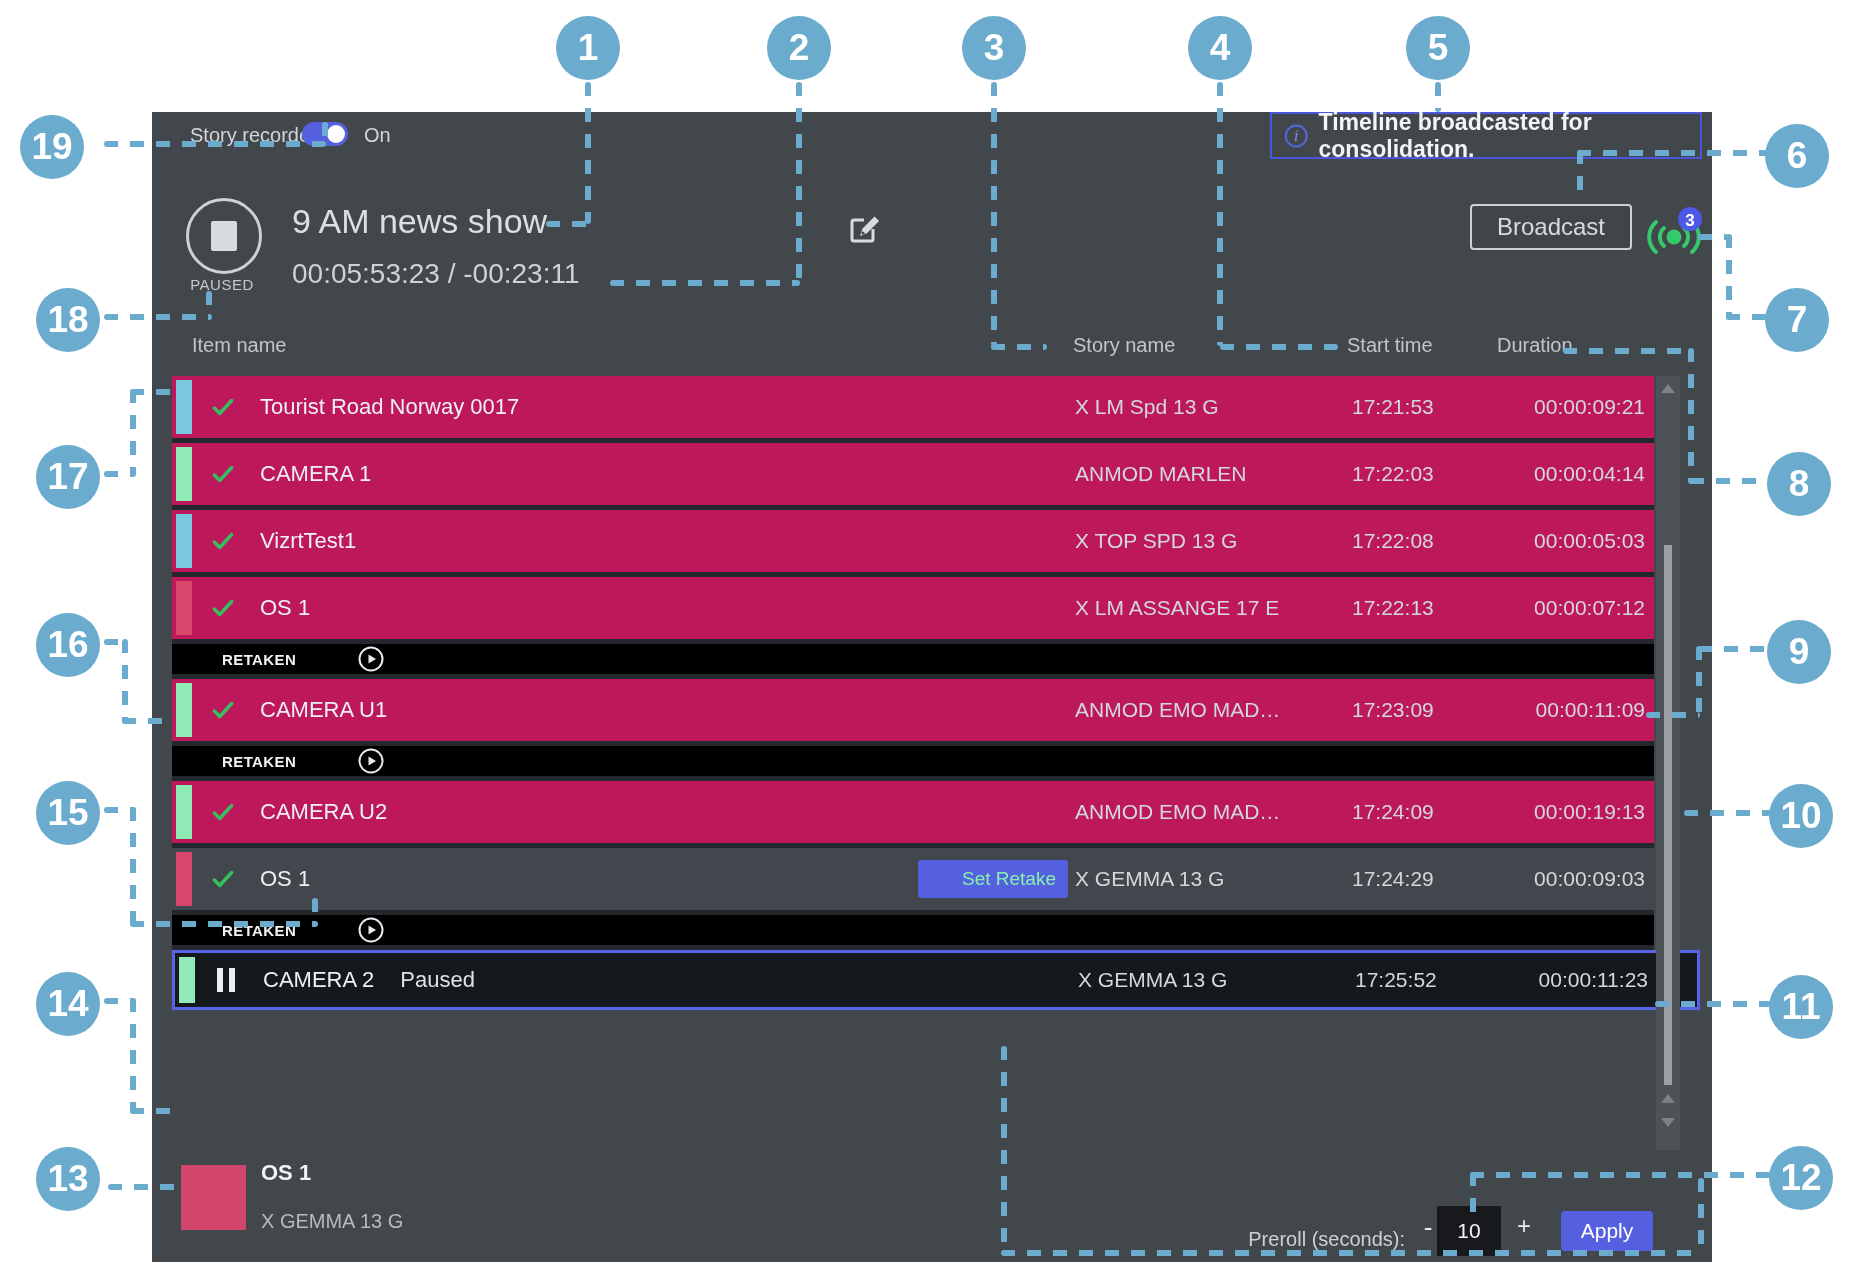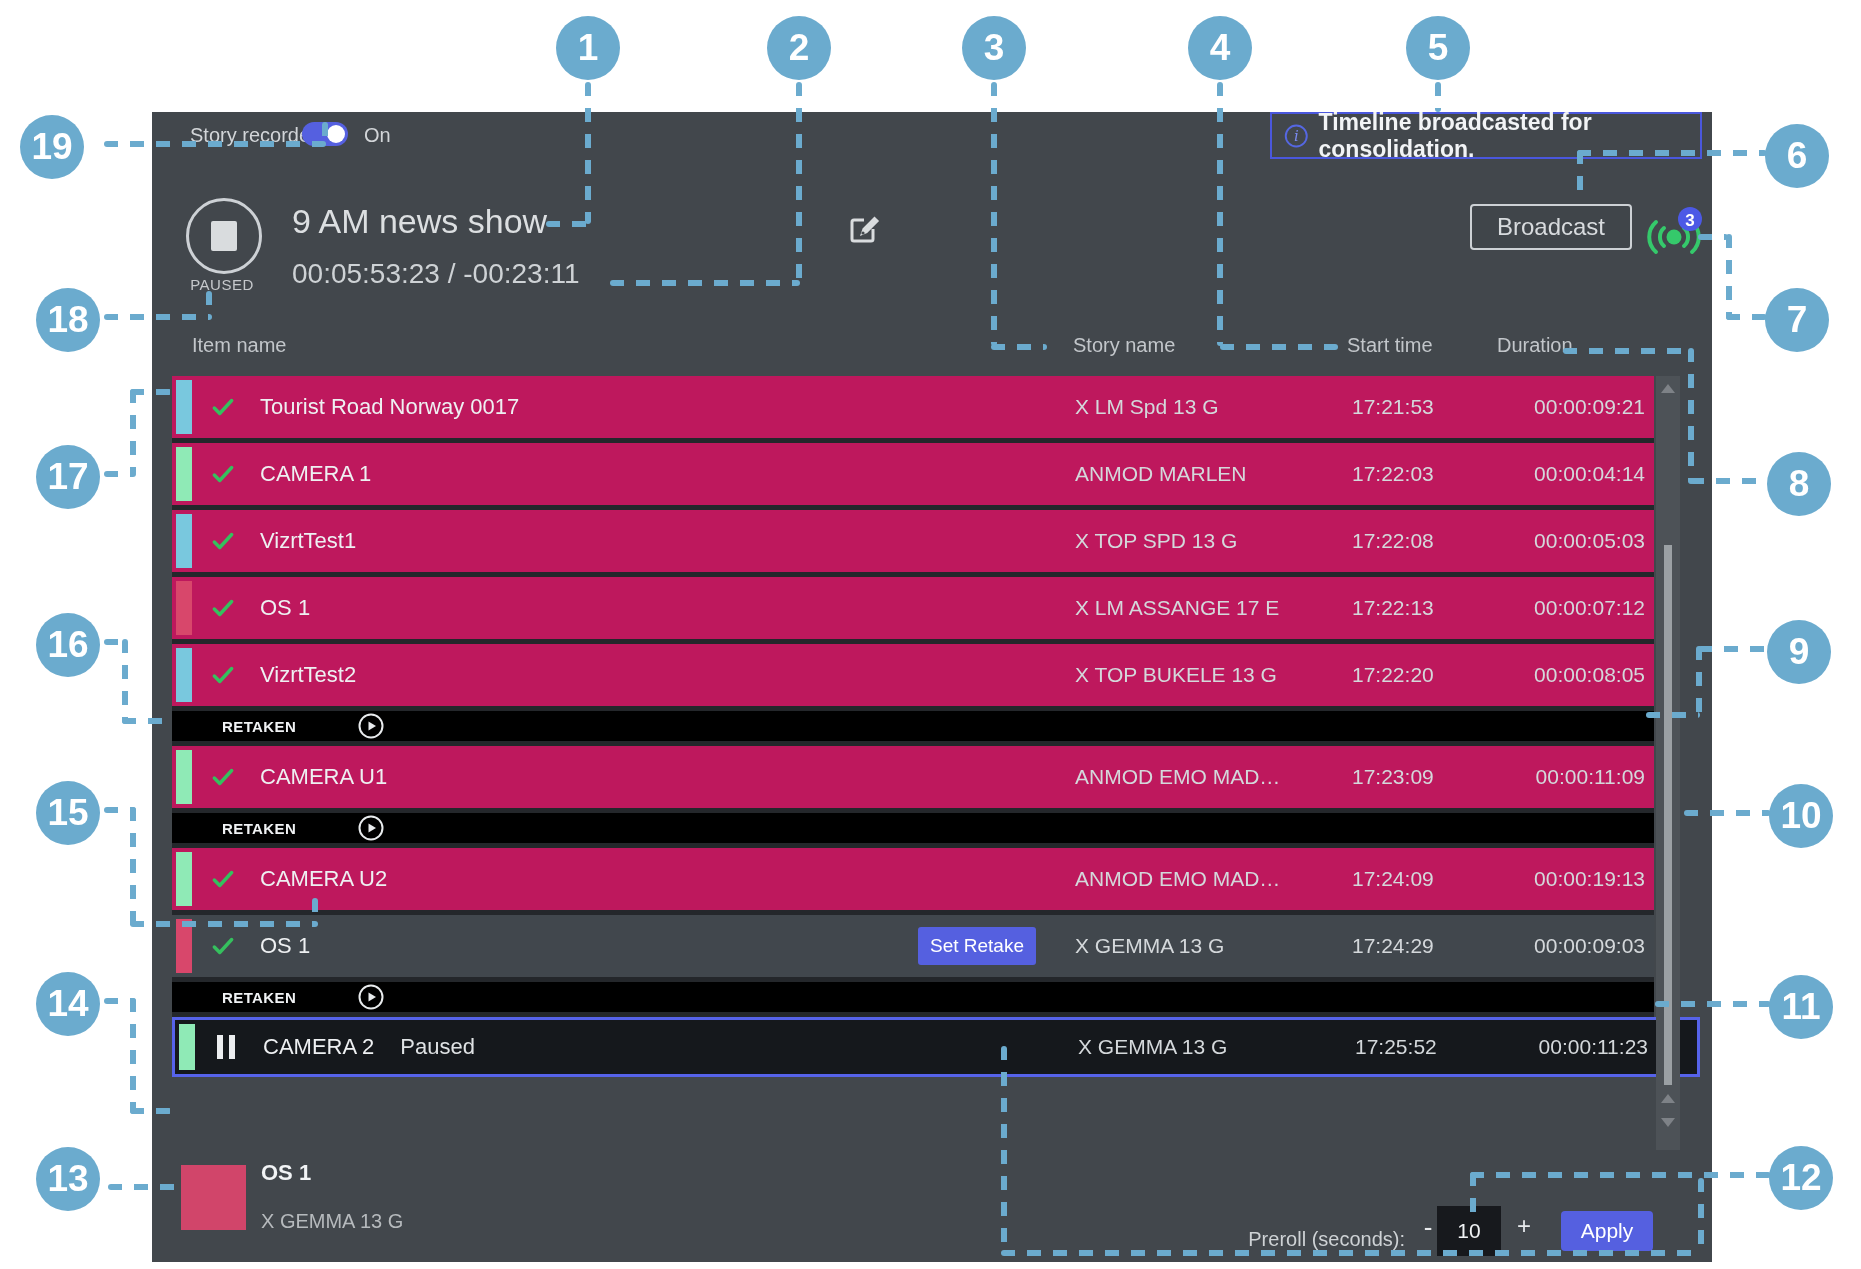--- a/index.html
+++ b/index.html
@@ -37,21 +37,21 @@
   .bar{position:absolute;left:4px;top:4px;bottom:4px;width:16px;}
   .ricon{position:absolute;left:38px;top:50%;transform:translateY(-50%);width:26px;height:26px;}
   .pausei{position:absolute;left:42px;top:50%;transform:translateY(-50%);display:flex;gap:6px;}
   .pausei i{display:block;width:6px;height:24px;background:#eceef0;}
   .rname{position:absolute;left:88px;top:50%;transform:translateY(-50%);font-size:22px;color:#eef0f2;white-space:nowrap;}
   .rname .suffix{margin-left:26px;color:#dfe2e4;}
   .rstory{position:absolute;left:903px;top:50%;transform:translateY(-50%);font-size:21px;color:#d4d8db;white-space:nowrap;}
   .rstart{position:absolute;left:1180px;top:50%;transform:translateY(-50%);font-size:21px;color:#d4d8db;}
   .rdur{position:absolute;left:1313px;width:160px;top:50%;transform:translateY(-50%);font-size:21px;color:#d4d8db;text-align:right;}
   .setretake{position:absolute;left:746px;top:50%;transform:translateY(-50%);width:118px;height:38px;background:#5560e0;
-             border-radius:3px;color:#ffffff;font-size:19px;display:flex;align-items:center;justify-content:center;cursor:pointer;}
+             border-radius:3px;color:#86efac;font-size:19px;display:flex;align-items:center;justify-content:center;cursor:pointer;padding-left:32px;}
   .row-retake{position:relative;height:30px;background:#000;flex:0 0 auto;display:flex;align-items:center;padding-left:17px;}
   .row-retake .rt-lbl{margin-left:33px;font-size:15px;font-weight:bold;color:#f0f2f4;letter-spacing:.4px;}
   .row-retake .playi{margin-left:62px;width:26px;height:26px;cursor:pointer;}
   
   .scroll-track{position:absolute;left:1504px;top:264px;width:24px;height:774px;background:#4d5257;}
   .sb-thumb{position:absolute;left:8px;top:169px;width:8px;height:540px;background:#9ba0a4;cursor:grab;}
   .tri-up{width:0;height:0;border-left:7px solid transparent;border-right:7px solid transparent;border-bottom:9px solid #7e8287;position:absolute;left:5px;}
   .tri-down{width:0;height:0;border-left:7px solid transparent;border-right:7px solid transparent;border-top:9px solid #7e8287;position:absolute;left:5px;}
   
   .thumb-sq{position:absolute;left:29px;top:1053px;width:65px;height:65px;background:#d1456a;}
@@ -158,30 +158,20 @@
         </div>
         <div class="row-item">
           <div class="bar" style="background: rgb(216, 71, 107);"></div>
           <div class="ricon"><svg width="26" height="26" viewBox="0 0 24 24">
               <path d="M4 13 l5 5 L20 6" stroke="#35c05e" stroke-width="3.2" fill="none" stroke-linecap="round" stroke-linejoin="round"></path>
             </svg></div>
           <span class="rname">OS 1</span>
           <span class="rstory">X LM ASSANGE 17 E</span>
           <span class="rstart">17:22:13</span>
           <span class="rdur">00:00:07:12</span>
-        </div>
-        <div class="row-item">
-          <div class="bar" style="background: rgb(121, 200, 222);"></div>
-          <div class="ricon"><svg width="26" height="26" viewBox="0 0 24 24">
-              <path d="M4 13 l5 5 L20 6" stroke="#35c05e" stroke-width="3.2" fill="none" stroke-linecap="round" stroke-linejoin="round"></path>
-            </svg></div>
-          <span class="rname">VizrtTest2</span>
-          <span class="rstory">X TOP BUKELE 13 G</span>
-          <span class="rstart">17:22:20</span>
-          <span class="rdur">00:00:08:05</span>
         </div>
         <div class="row-retake">
           <span class="rt-lbl">RETAKEN</span>
           <div class="playi"><svg width="26" height="26" viewBox="0 0 26 26">
               <circle cx="13" cy="13" r="11.5" stroke="#e8ebed" stroke-width="2" fill="none"></circle>
               <path d="M10.5 8.5 L18 13 L10.5 17.5 Z" fill="#e8ebed"></path>
             </svg></div>
         </div>
         <div class="row-item">
           <div class="bar" style="background: rgb(143, 234, 182);"></div>

